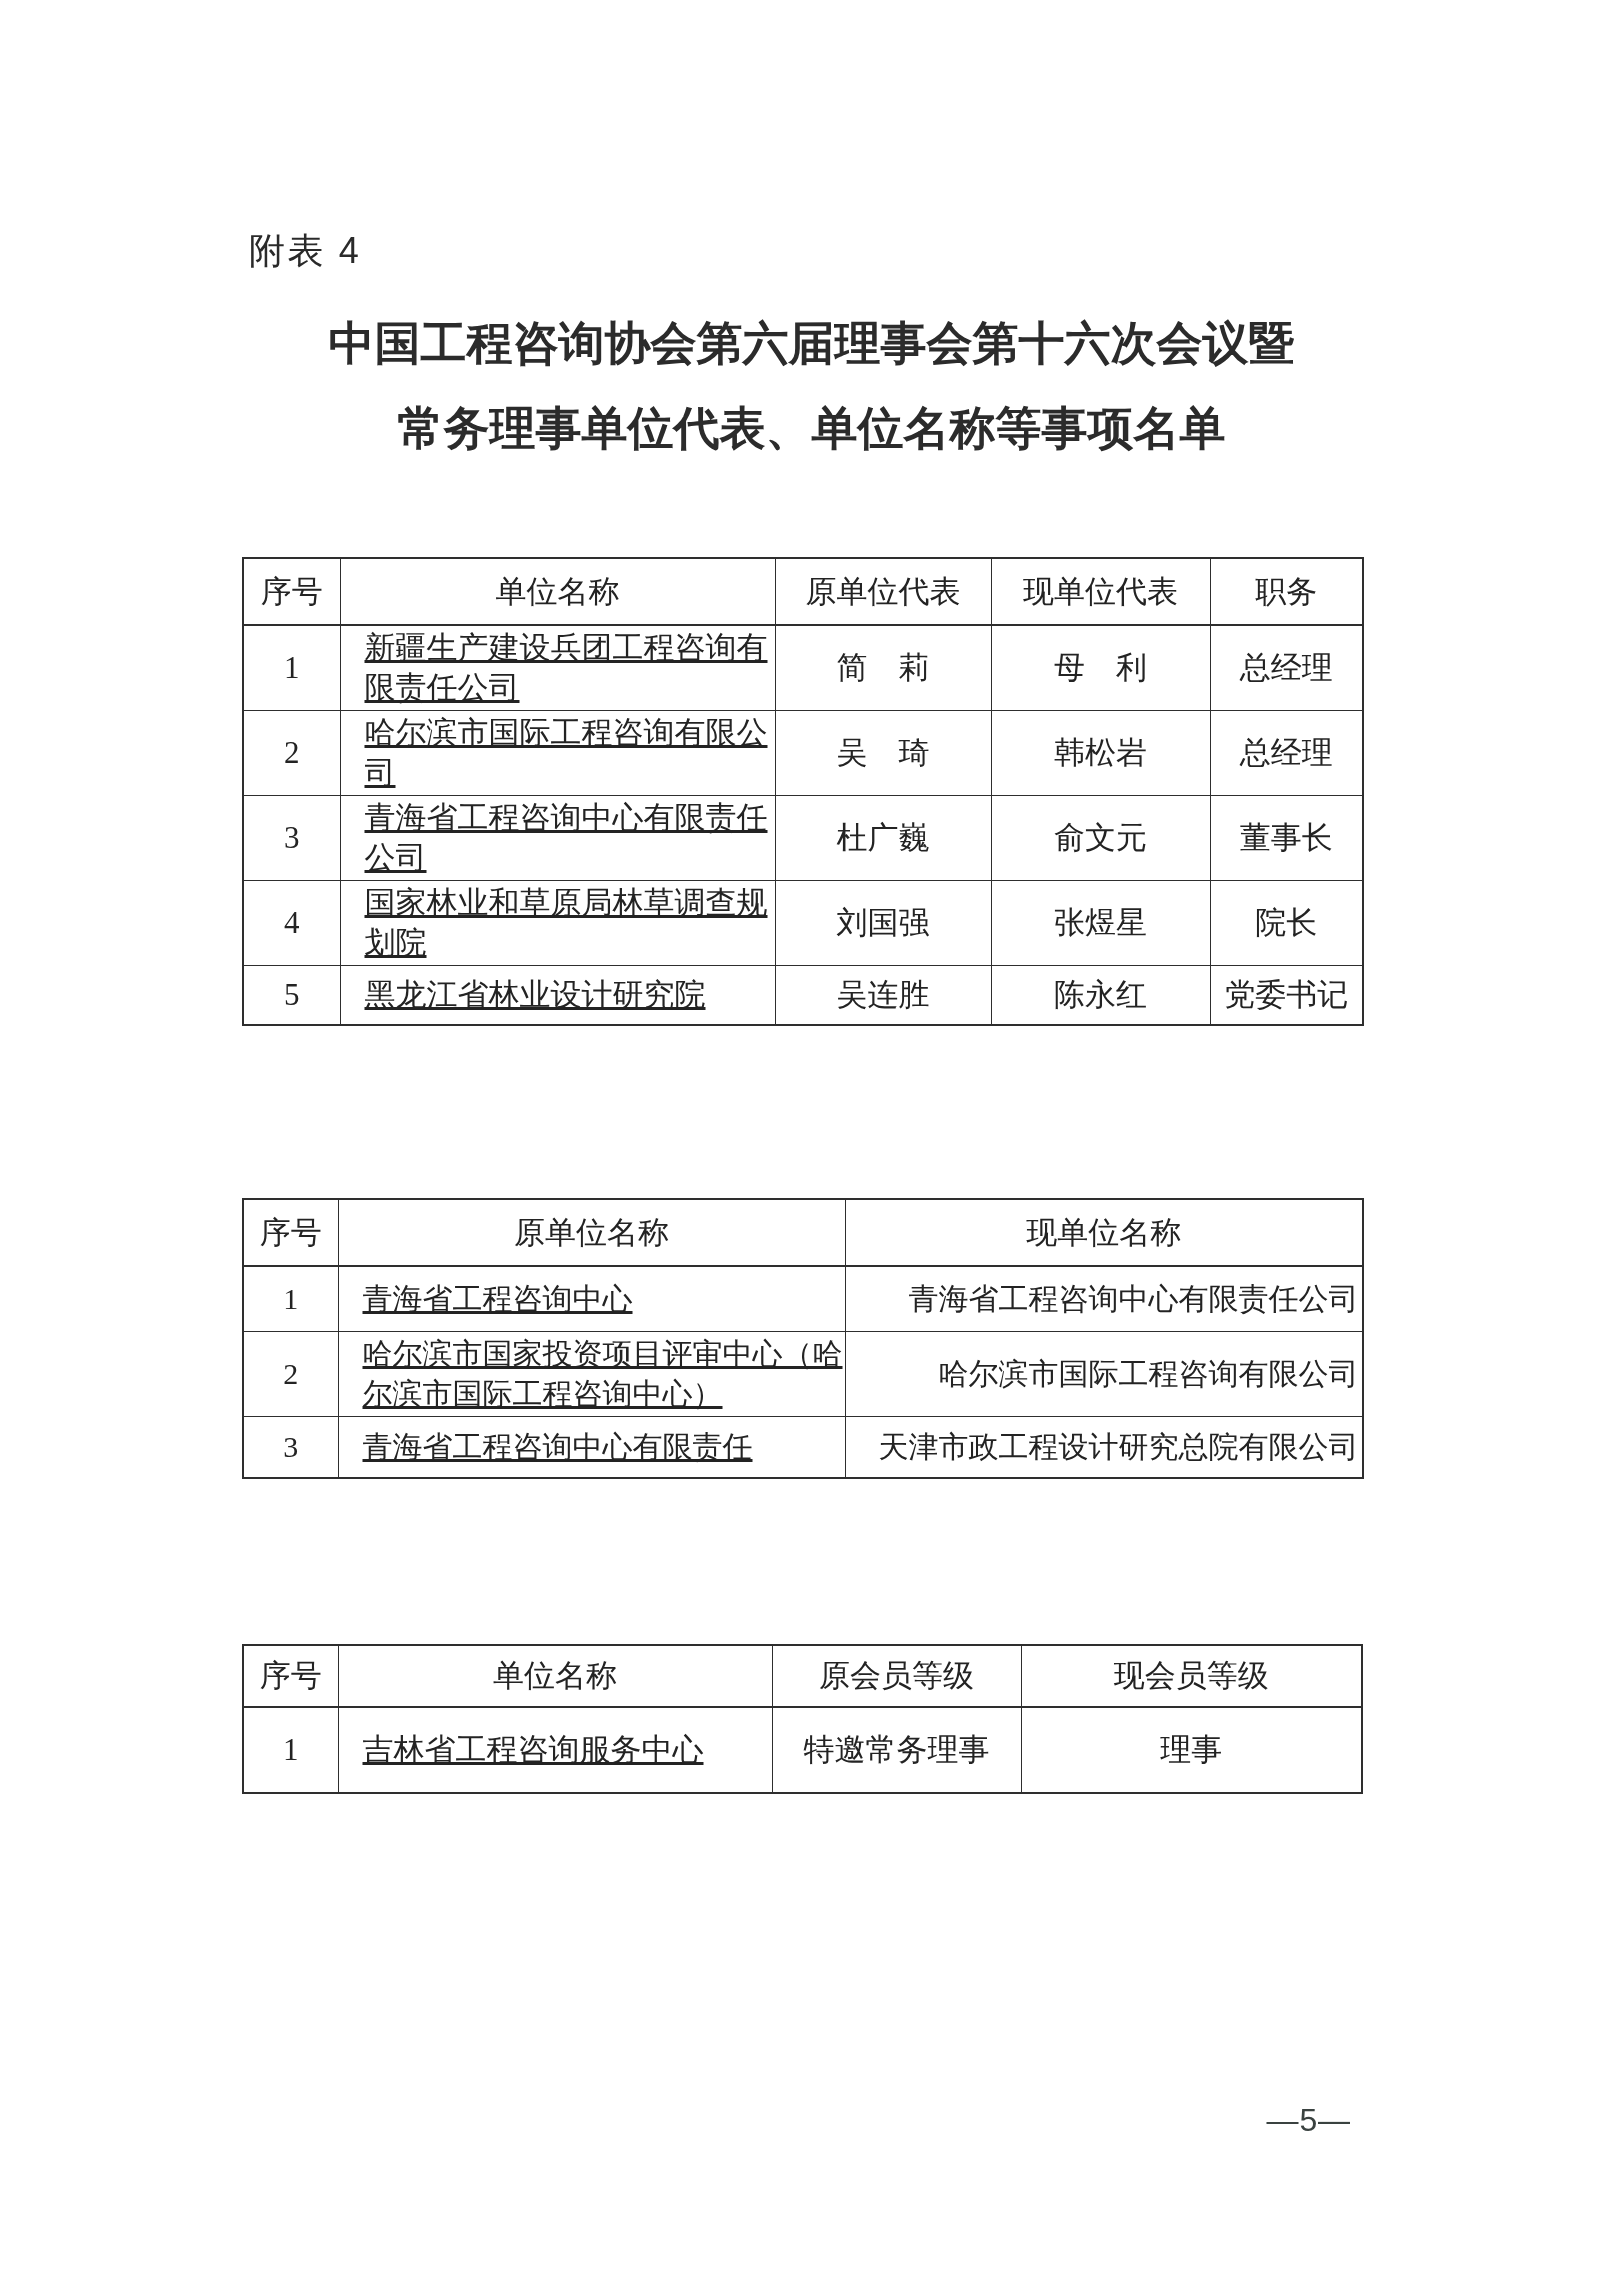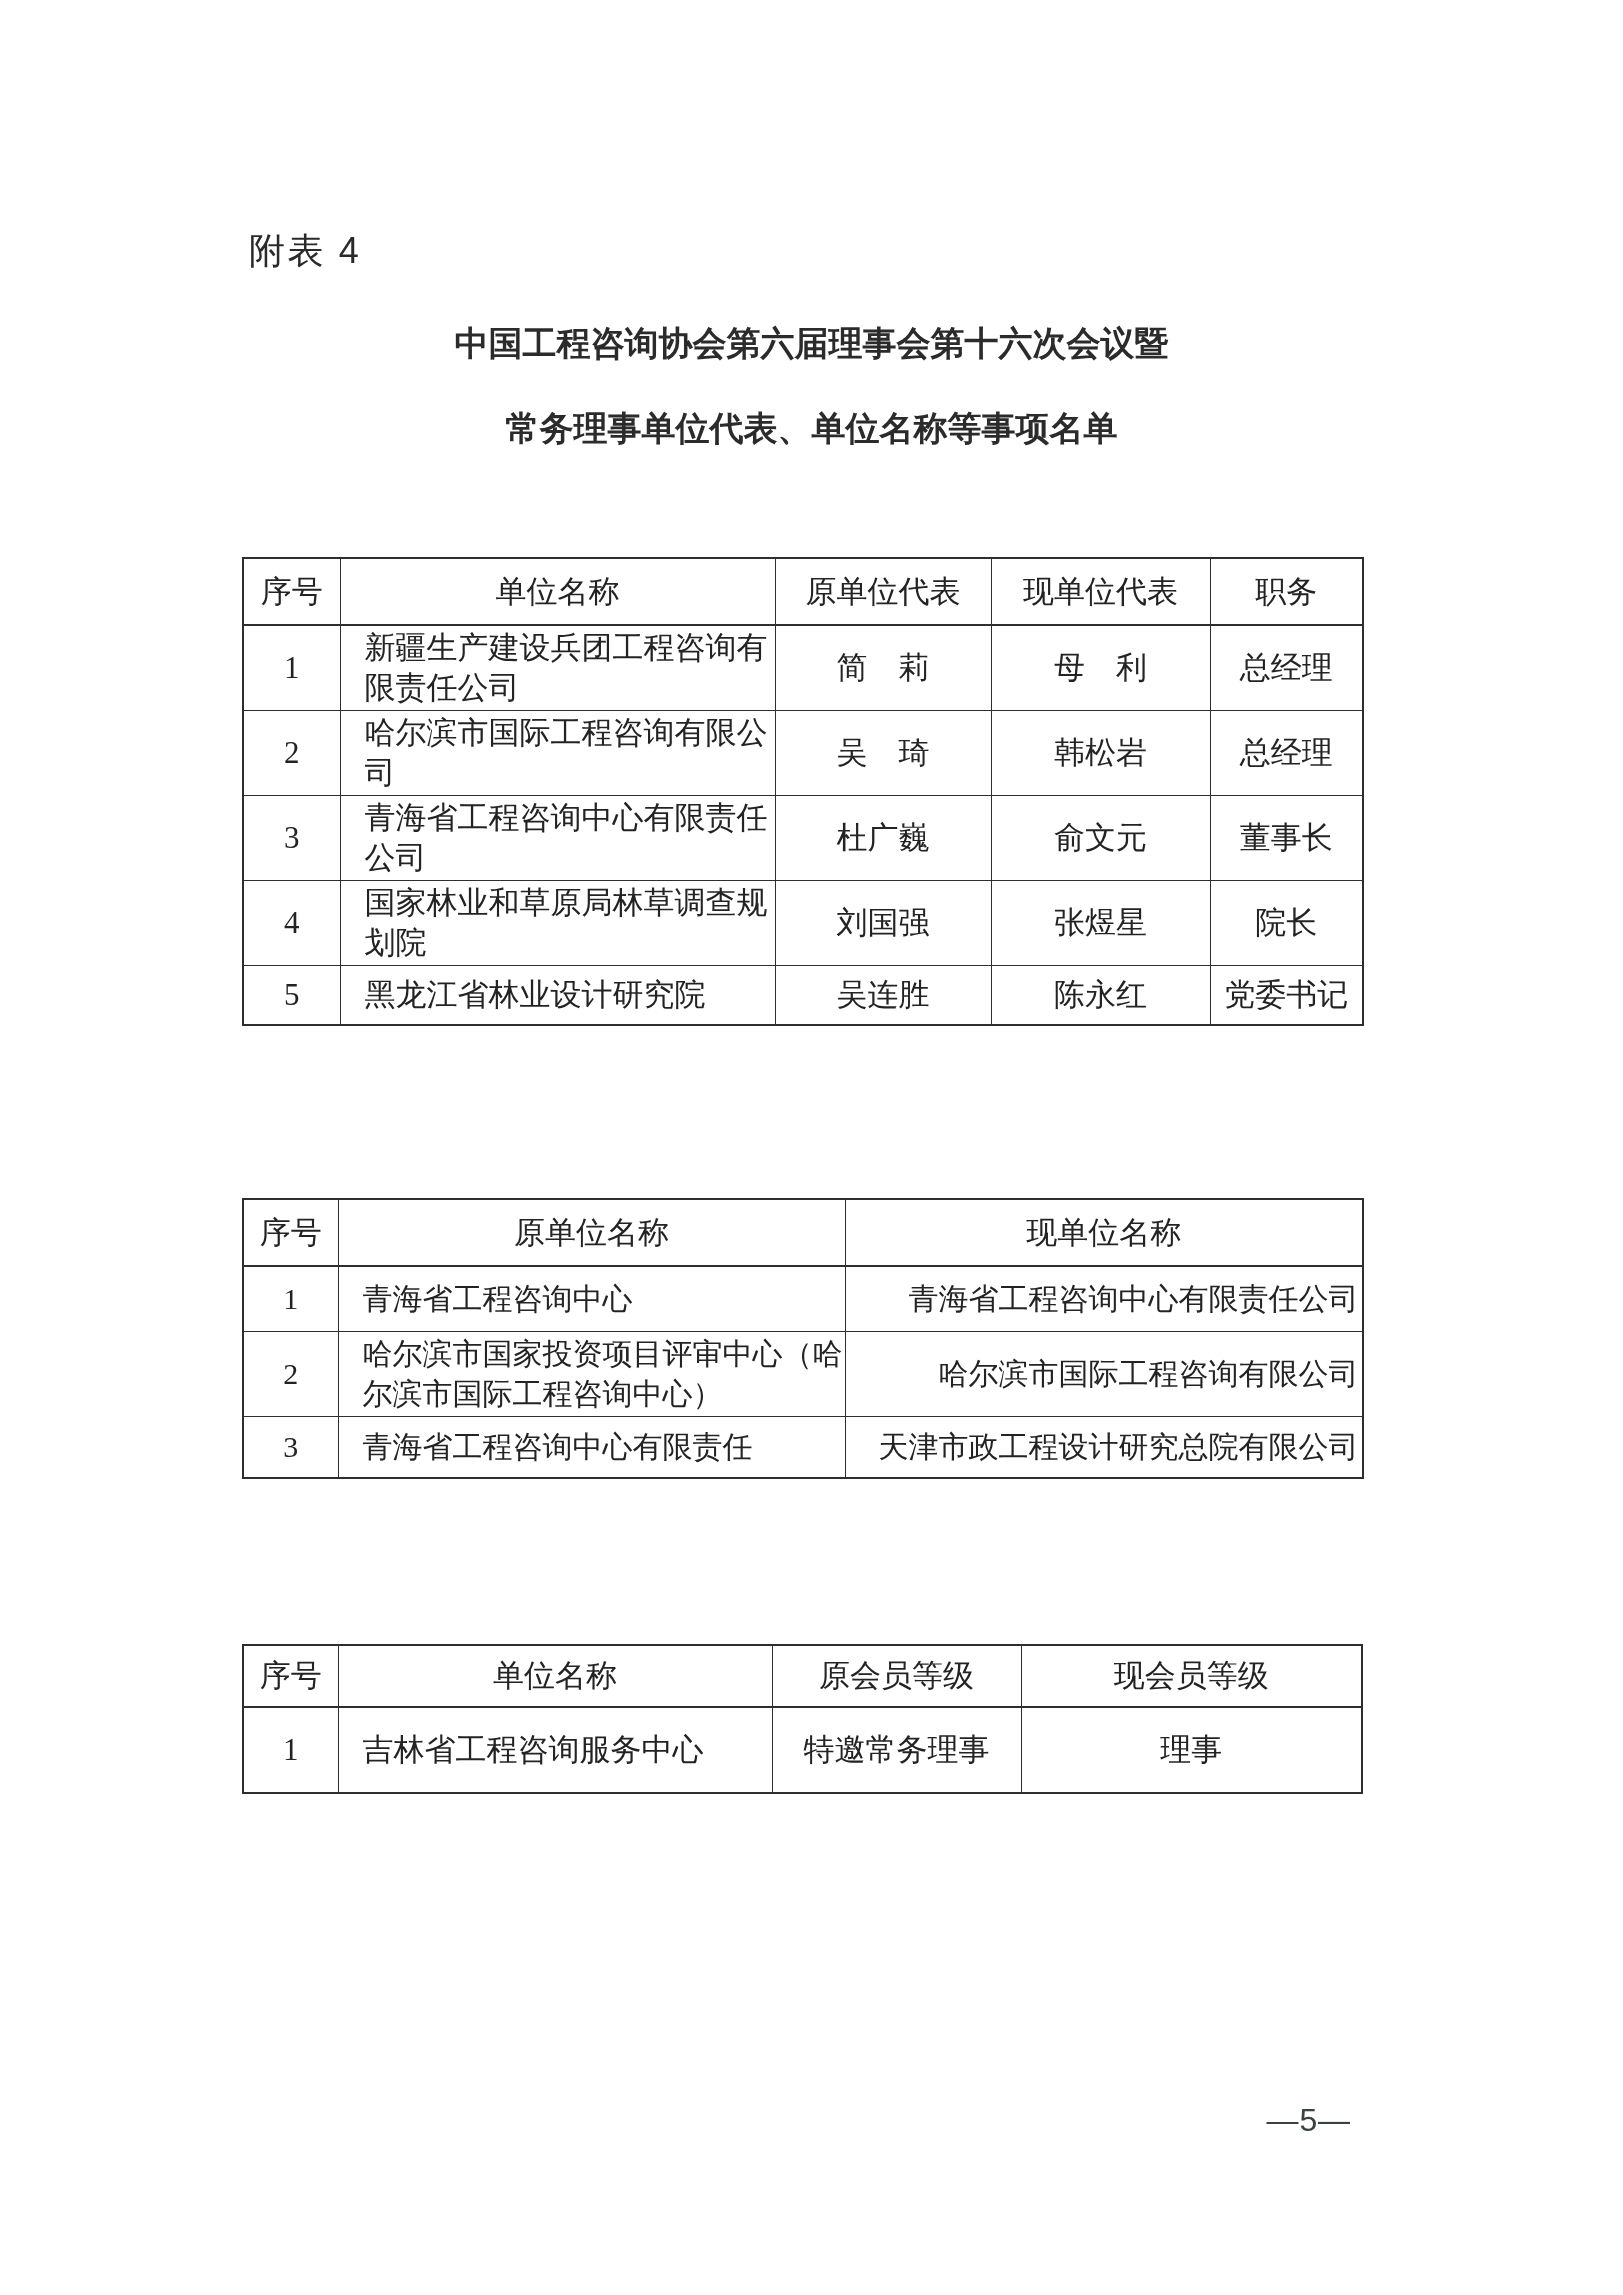--- a/index.html
+++ b/index.html
@@ -27,21 +27,21 @@
     letter-spacing: 2.6px;
     color: #2a2a2a;
   }
   .doc-title {
     position: absolute;
     top: 323px;
     left: 0;
     width: 100%;
     text-align: center;
     font-weight: bold;
-    font-size: 34px;
+    font-size: 46px;
     line-height: 41px;
     color: #2b2b2b;
   }
   .title-line + .title-line {
     margin-top: 44px;
   }
   table.doc-table {
     position: absolute;
     left: 242px;
     width: 1119px;
@@ -65,20 +65,21 @@
     color: #232323;
   }
   .doc-table thead th {
     border-bottom: 2.6px solid #2e2e2e;
   }
   .t2 tbody td { font-size: 30px; }
   td.cell-left {
     text-align: left;
     padding-left: 24px;
     padding-right: 3.4px;
+    text-decoration: underline;
   }
   .t2 td.cell-left-narrow {
     text-align: right;
     padding-left: 19px;
     padding-right: 3.4px;
   }
   .t1 tr.hdr  { height: 67px; }
   .t1 tr.r2l  { height: 85px; }
   .t1 tr.r1l  { height: 60px; }
   .t2 tr.hdr  { height: 67px; }

